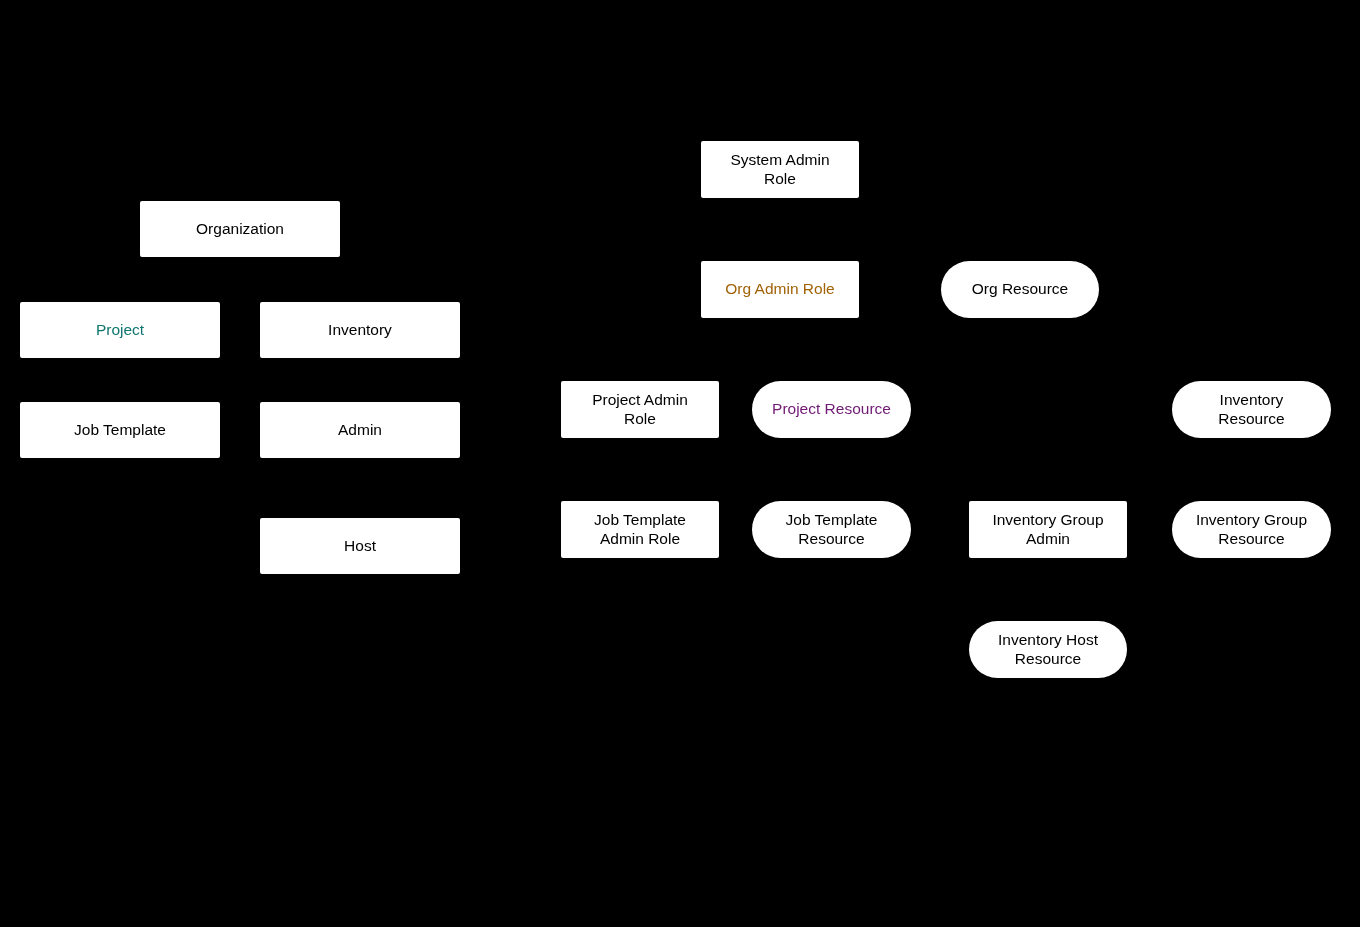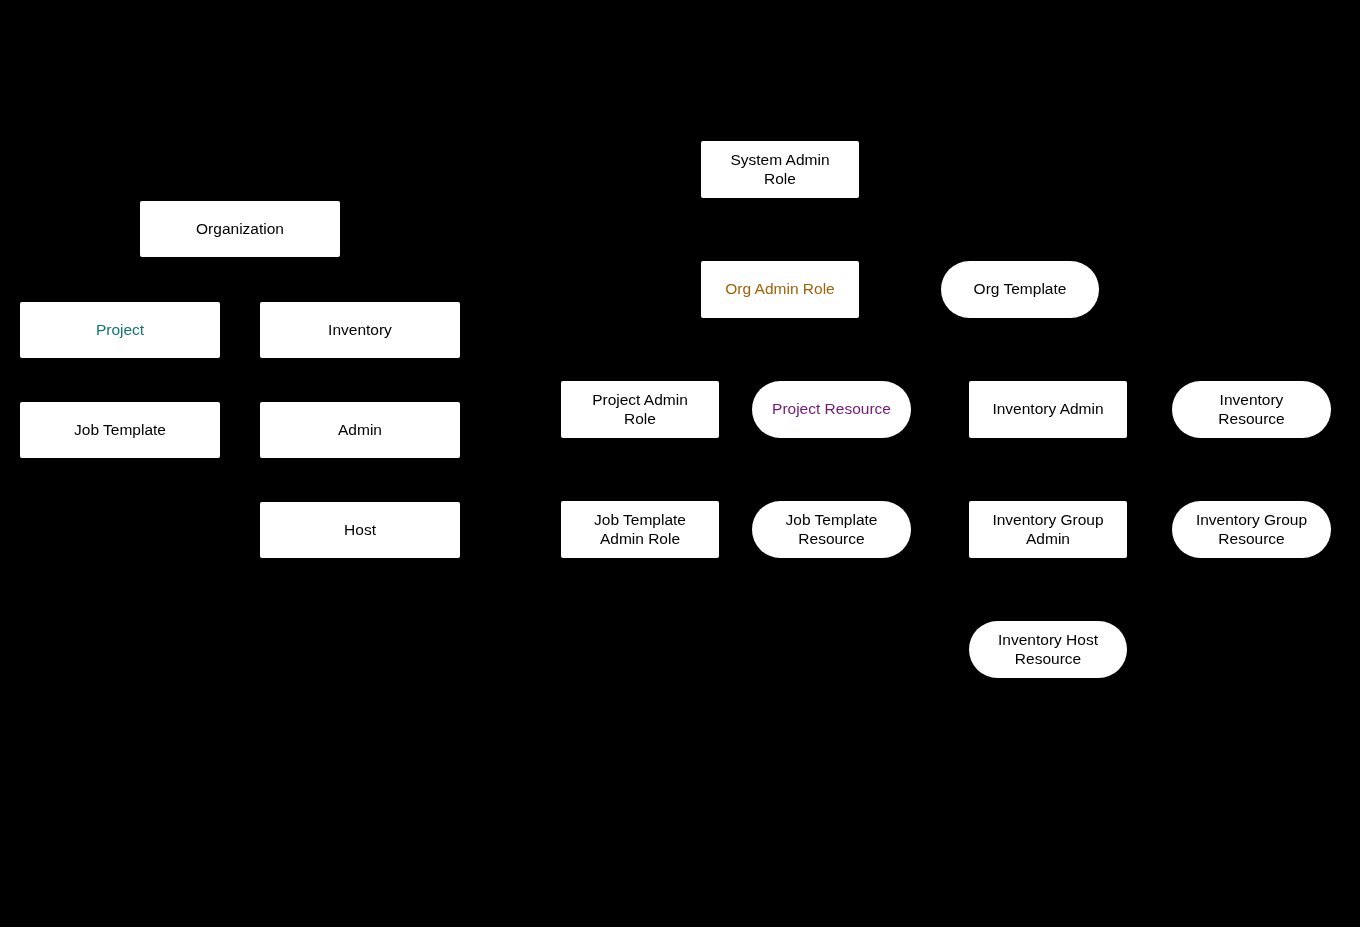--- a/index.html
+++ b/index.html
@@ -38,29 +38,28 @@
 </style>
 </head>
 <body>
 
 <div id="canvas" style="background: rgb(0, 0, 0);">
     <div class="node rect" style="left: 140px; top: 201px; width: 200px; height: 56px; background: rgb(255, 255, 255); color: rgb(0, 0, 0);">Organization</div>
     <div class="node rect" style="left: 20px; top: 302px; width: 200px; height: 56px; background: rgb(255, 255, 255); color: #0f766e;">Project</div>
     <div class="node rect" style="left: 260px; top: 302px; width: 200px; height: 56px; background: rgb(255, 255, 255); color: rgb(0, 0, 0);">Inventory</div>
     <div class="node rect" style="left: 20px; top: 402px; width: 200px; height: 56px; background: rgb(255, 255, 255); color: rgb(0, 0, 0);">Job Template</div>
     <div class="node rect" style="left: 260px; top: 402px; width: 200px; height: 56px; background: rgb(255, 255, 255); color: rgb(0, 0, 0);">Admin</div>
-    <div class="node rect" style="left: 260px; top: 502px; width: 200px; height: 56px; background: rgb(255, 255, 255); color: rgb(0, 0, 0);">Host</div>
+    <div class="node rect" style="left: 260px; top: 518px; width: 200px; height: 56px; background: rgb(255, 255, 255); color: rgb(0, 0, 0);">Host</div>
     <div class="node rect" style="left: 701px; top: 141px; width: 158px; height: 57px; background: rgb(255, 255, 255); color: rgb(0, 0, 0);">System Admin
 Role</div>
     <div class="node rect" style="left: 701px; top: 261px; width: 158px; height: 57px; background: rgb(255, 255, 255); color: #a16207;">Org Admin Role</div>
-    <div class="node pill" style="left: 941px; top: 261px; width: 158px; height: 57px; background: rgb(255, 255, 255); color: rgb(0, 0, 0);">Org Template</div>
+    <div class="node pill" style="left: 941px; top: 261px; width: 158px; height: 57px; background: rgb(255, 255, 255); color: rgb(0, 0, 0);">Org Resource</div>
     <div class="node rect" style="left: 561px; top: 381px; width: 158px; height: 57px; background: rgb(255, 255, 255); color: rgb(0, 0, 0);">Project Admin
 Role</div>
     <div class="node pill" style="left: 752px; top: 381px; width: 159px; height: 57px; background: rgb(255, 255, 255); color: #701a75;">Project Resource</div>
-    <div class="node rect" style="left: 969px; top: 381px; width: 158px; height: 57px; background: rgb(255, 255, 255); color: rgb(0, 0, 0);">Inventory Admin</div>
     <div class="node pill" style="left: 1172px; top: 381px; width: 159px; height: 57px; background: rgb(255, 255, 255); color: rgb(0, 0, 0);">Inventory
 Resource</div>
     <div class="node rect" style="left: 561px; top: 501px; width: 158px; height: 57px; background: rgb(255, 255, 255); color: rgb(0, 0, 0);">Job Template
 Admin Role</div>
     <div class="node pill" style="left: 752px; top: 501px; width: 159px; height: 57px; background: rgb(255, 255, 255); color: rgb(0, 0, 0);">Job Template
 Resource</div>
     <div class="node rect" style="left: 969px; top: 501px; width: 158px; height: 57px; background: rgb(255, 255, 255); color: rgb(0, 0, 0);">Inventory Group
 Admin</div>
     <div class="node pill" style="left: 1172px; top: 501px; width: 159px; height: 57px; background: rgb(255, 255, 255); color: rgb(0, 0, 0);">Inventory Group
 Resource</div>

